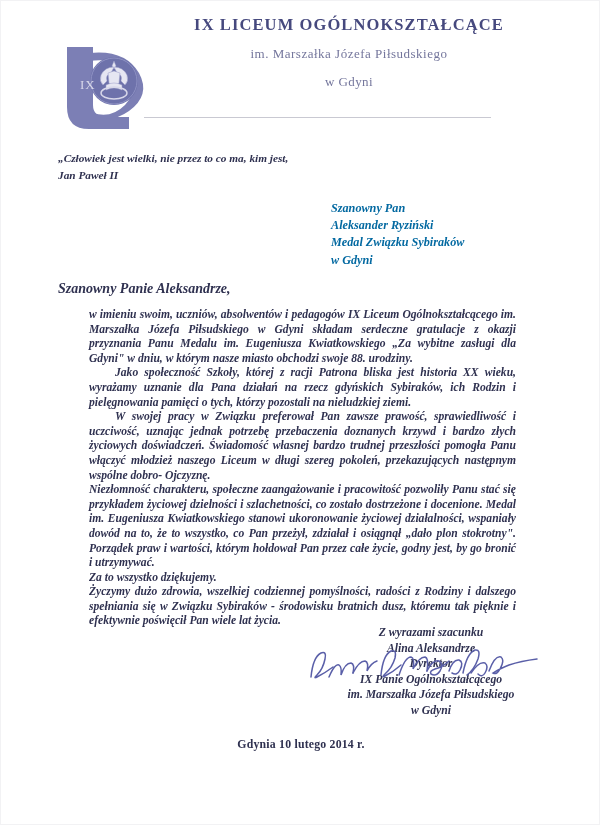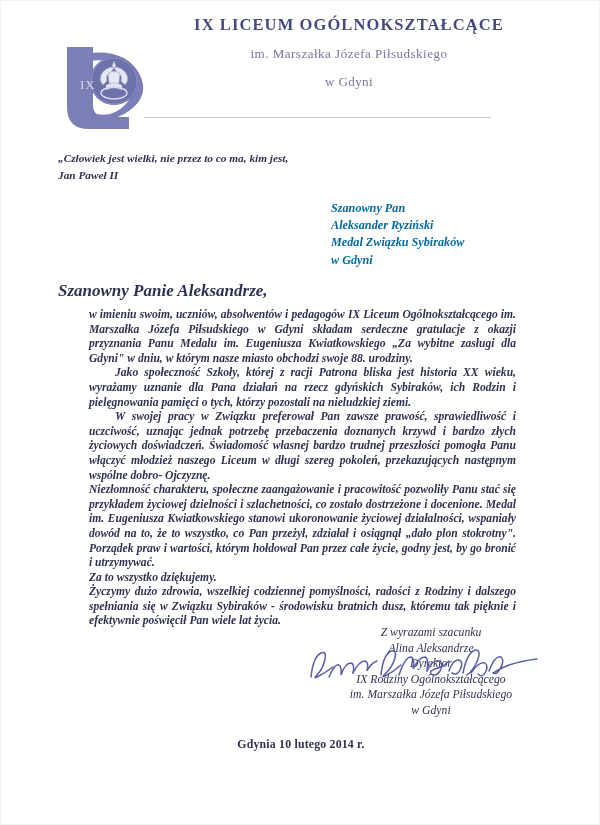--- a/index.html
+++ b/index.html
@@ -117,21 +117,21 @@
     color: #0369a1;
   }
 
   
   .salutation {
     position: absolute;
     left: 57px;
     top: 280px;
     font-style: italic;
     font-weight: bold;
-    font-size: 17px;
+    font-size: 14px;
     color: #2f3150;
   }
 
   
   .body-text {
     position: absolute;
     left: 88px;
     top: 307px;
     width: 427px;
     font-style: italic;
@@ -153,21 +153,21 @@
   }
 
   
   .signature {
     position: absolute;
     left: 300px;
     top: 624px;
     width: 260px;
     text-align: center;
     font-style: italic;
-    font-weight: normal;
+    font-weight: bold;
     font-size: 11.7px;
     line-height: 15.6px;
     color: #2f3150;
   }
   .sig-scribble {
     position: absolute;
     left: 298px;
     top: 646px;
     width: 250px;
     height: 42px;
@@ -246,21 +246,21 @@
     <p class="indent">W swojej pracy w Związku preferował Pan zawsze prawość, sprawiedliwość i uczciwość, uznając jednak potrzebę przebaczenia  doznanych  krzywd i bardzo złych życiowych doświadczeń. Świadomość własnej bardzo trudnej przeszłości pomogła Panu włączyć młodzież naszego Liceum w długi szereg pokoleń, przekazujących następnym wspólne dobro- Ojczyznę.</p>
     <p class="noindent">Niezłomność charakteru, społeczne zaangażowanie i pracowitość pozwoliły Panu stać się przykładem życiowej dzielności i szlachetności, co zostało dostrzeżone i docenione. Medal im. Eugeniusza Kwiatkowskiego stanowi ukoronowanie życiowej działalności, wspaniały dowód na to, że to wszystko, co Pan przeżył, zdziałał i osiągnął „dało plon stokrotny". Porządek praw i wartości, którym hołdował  Pan przez całe życie, godny jest, by go bronić i utrzymywać.</p>
     <p class="noindent">Za to wszystko dziękujemy.</p>
     <p class="noindent">Życzymy dużo zdrowia, wszelkiej codziennej pomyślności, radości z Rodziny i dalszego spełniania się w Związku Sybiraków - środowisku bratnich dusz, któremu tak pięknie i efektywnie poświęcił Pan wiele lat życia.</p>
   </div>
 
   <div class="signature">
     <div>Z wyrazami szacunku</div>
     <div>Alina Aleksandrze</div>
     <div>Dyrektor</div>
-    <div>IX Rodziny Ogólnokształcącego</div>
+    <div>IX Panie Ogólnokształcącego</div>
     <div>im. Marszałka Józefa Piłsudskiego</div>
     <div>w Gdyni</div>
   </div>
 
   <div class="sig-scribble">
     <svg width="250" height="42" viewBox="0 0 250 42" xmlns="http://www.w3.org/2000/svg">
       <g fill="none" stroke="#5a5fa8" stroke-width="1.5" stroke-linecap="round">
         <path d="M12 30 Q14 10 22 6 Q28 4 26 12 Q24 22 18 28 Q14 32 18 30 Q26 26 34 20"></path>
         <path d="M30 30 Q36 16 40 18 Q43 20 42 28 Q46 16 52 16 Q56 17 54 26"></path>
         <path d="M54 26 Q60 14 66 14 Q70 15 68 24 Q72 16 78 14"></path>

